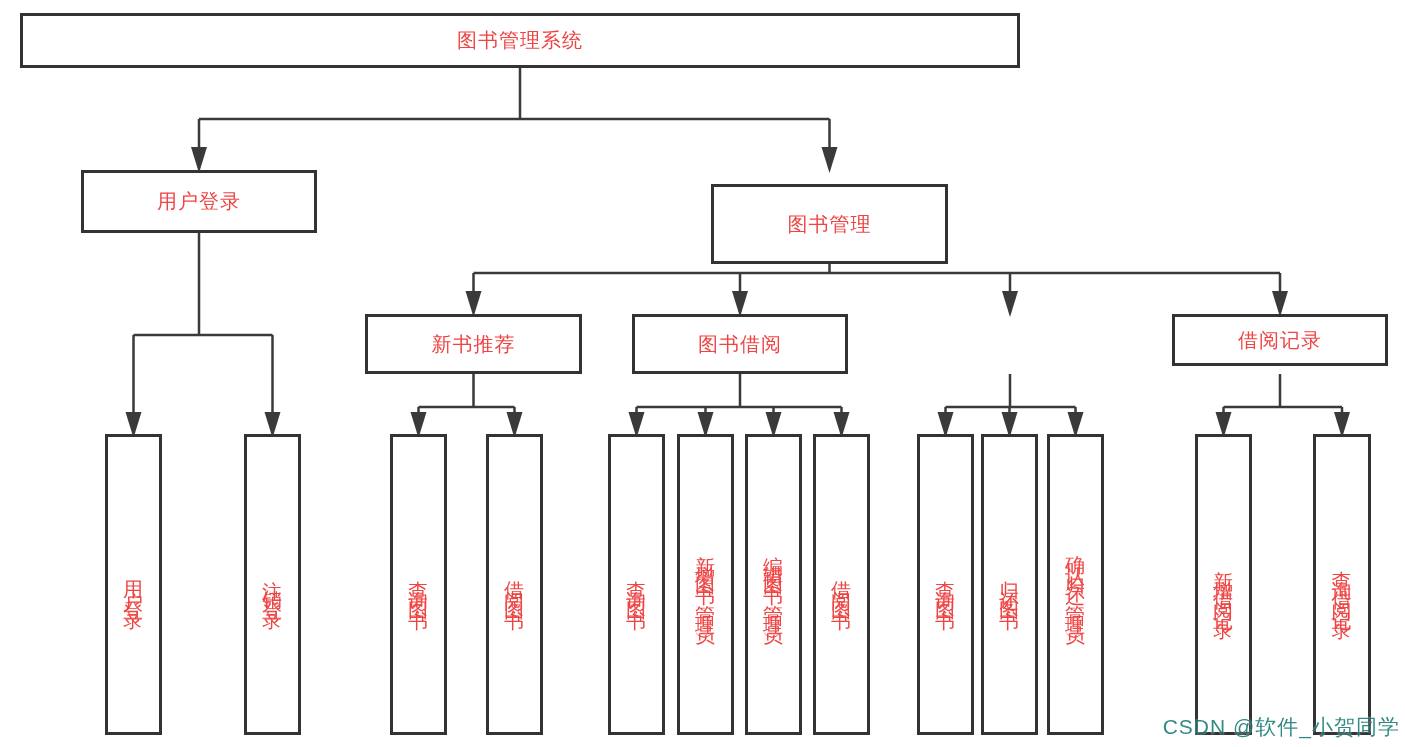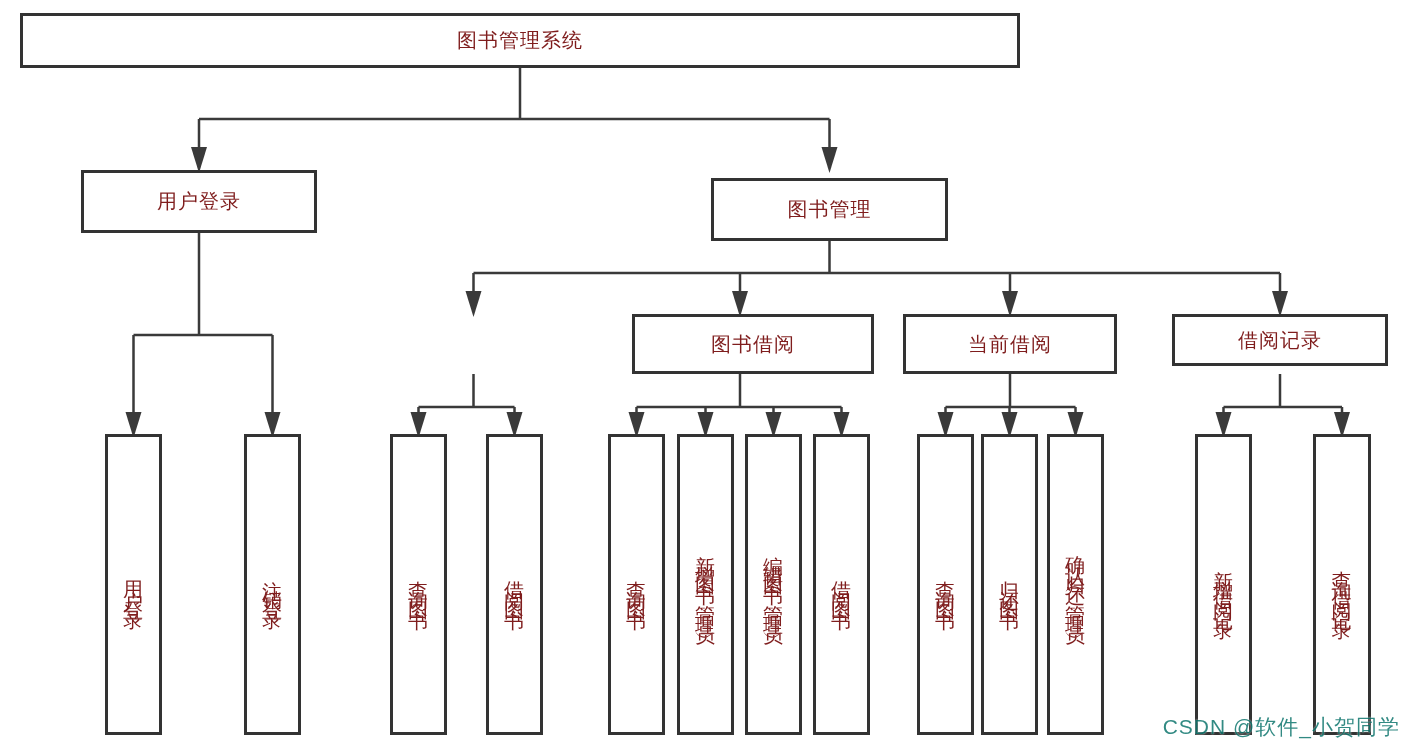--- a/index.html
+++ b/index.html
@@ -16,21 +16,21 @@
     position: absolute;
     left: 0; top: 0;
     width: 1405px; height: 747px;
     z-index: 1;
   }
   .box {
     position: absolute;
     box-sizing: border-box;
     background: #ffffff;
     border: 3px solid #333333;
-    color: #7f1d1d;
+    color: #ef4444;
     display: flex;
     align-items: center;
     justify-content: center;
     font-size: 20px;
     z-index: 2;
     text-align: right;
     white-space: nowrap;
   }
   .hbox { letter-spacing: 1px; }
   .vbox {
@@ -86,24 +86,24 @@
       <polygon points="1001.5,412 1017.5,412 1009.5,438"></polygon>
       <polygon points="1067.5,412 1083.5,412 1075.5,438"></polygon>
       <polygon points="1215.5,412 1231.5,412 1223.5,438"></polygon>
       <polygon points="1334,412 1350,412 1342,438"></polygon>
     </g>
   </svg>
 
   <div class="box hbox" style="left:20px; top:13px; width:1000px; height:55px;">图书管理系统</div>
 
   <div class="box hbox" style="left:81px; top:170px; width:236px; height:63px;">用户登录</div>
-  <div class="box hbox" style="left:711px; top:178px; width:237px; height:63px;">图书管理</div>
+  <div class="box hbox" style="left:711px; top:184px; width:237px; height:80px;">图书管理</div>
 
-  <div class="box hbox" style="left:632px; top:314px; width:242px; height:60px;">图书借阅</div>
-  <div class="box hbox" style="left:903px; top:314px; width:214px; height:60px;">当前借阅</div>
+  <div class="box hbox" style="left:365px; top:314px; width:217px; height:60px;">新书推荐</div>
+  <div class="box hbox" style="left:632px; top:314px; width:216px; height:60px;">图书借阅</div>
   <div class="box hbox" style="left:1172px; top:314px; width:216px; height:52px;">借阅记录</div>
 
   <div class="box vbox" style="left:105px; top:434px; width:57px; height:301px;">用户登录</div>
   <div class="box vbox" style="left:244px; top:434px; width:57px; height:301px;">注销登录</div>
 
   <div class="box vbox" style="left:390px; top:434px; width:57px; height:301px;">查询图书</div>
   <div class="box vbox" style="left:486px; top:434px; width:57px; height:301px;">借阅图书</div>
 
   <div class="box vbox" style="left:608px; top:434px; width:57px; height:301px;">查询图书</div>
   <div class="box vbox" style="left:677px; top:434px; width:57px; height:301px;">新增图书（管理员）</div>

